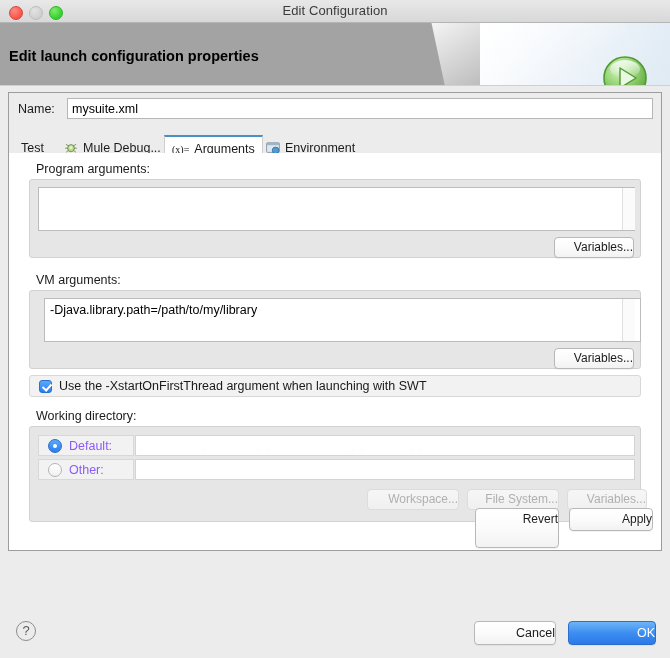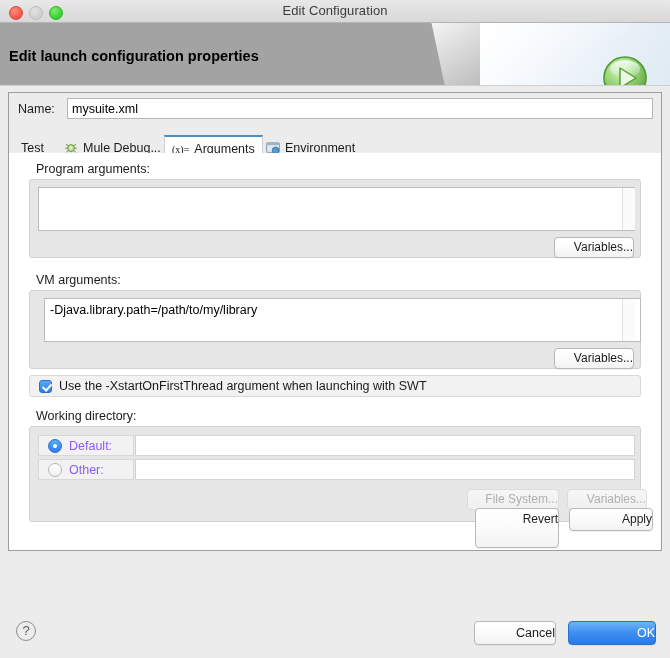--- a/index.html
+++ b/index.html
@@ -437,20 +437,21 @@
         <div class="flatfield" style="left:105px; top:8px; width:500px; height:21px;">
           <div class="redacted">.&nbsp;&nbsp;&nbsp;&nbsp;&nbsp;&nbsp;&nbsp;&nbsp;&nbsp;&nbsp;&nbsp;&nbsp;&nbsp;.&nbsp;&nbsp;&nbsp;&nbsp;&nbsp;&nbsp;&nbsp;&nbsp;&nbsp;&nbsp;&nbsp;.&nbsp;.&nbsp;&nbsp;&nbsp;&nbsp;&nbsp;&nbsp;&nbsp;&nbsp;&nbsp;&nbsp;&nbsp;&nbsp;&nbsp;&nbsp;&nbsp;&nbsp;&nbsp;&nbsp;.&nbsp;.&nbsp;&nbsp;&nbsp;&nbsp;&nbsp;&nbsp;&nbsp;&nbsp;&nbsp;&nbsp;.&nbsp;.</div>
         </div>
 
         <div class="radio-cell" style="left:8px; top:32px; width:96px; height:21px;">
           <div class="rb"></div>
           <span class="rlabel">Other:</span>
         </div>
         <input class="flatfield" type="text" style="left: 105px; top: 32px; width: 500px; height: 21px; font-size: 12.5px; padding: 0px 4px; outline: none; font-family: &quot;Liberation Sans&quot;, sans-serif;" value="">
 
+        <div class="btn disabled" style="left:337px; top:62px; width:92px;">Workspace...</div>
         <div class="btn disabled" style="left:437px; top:62px; width:92px;">File System...</div>
         <div class="btn disabled" style="left:537px; top:62px; width:80px;">Variables...</div>
       </div>
 
     </div>
 
     <div class="btn" style="left:466px; top:415px; width:84px; height:40px; line-height:21px;">Revert</div>
     <div class="btn" style="left:560px; top:415px; width:84px; height:23px; line-height:21px;">Apply</div>
   </div>
 

